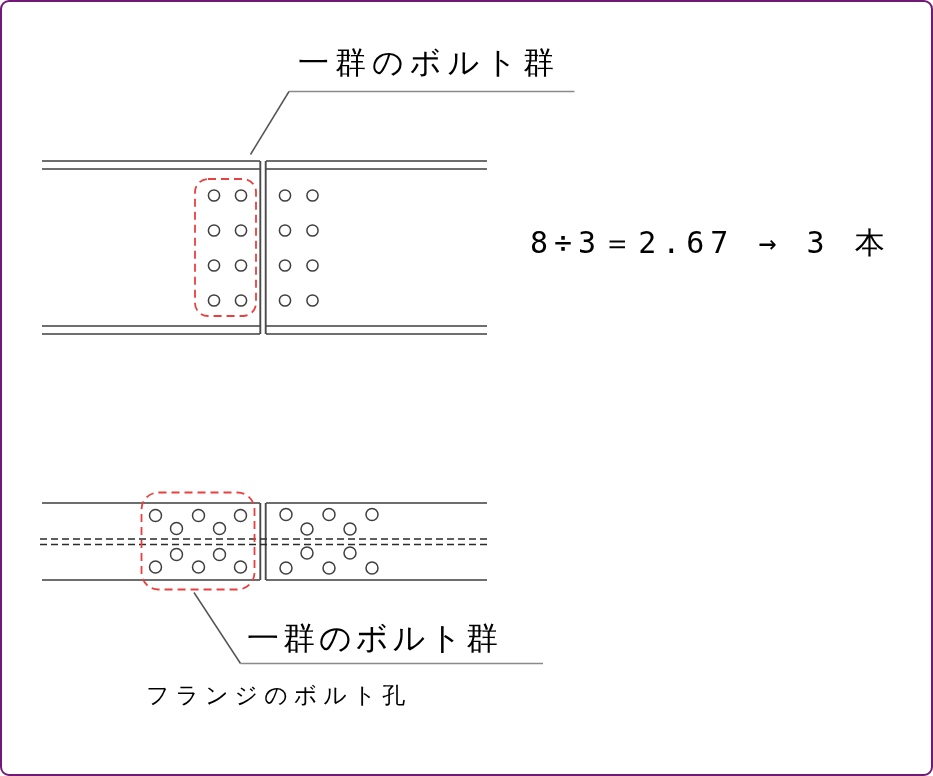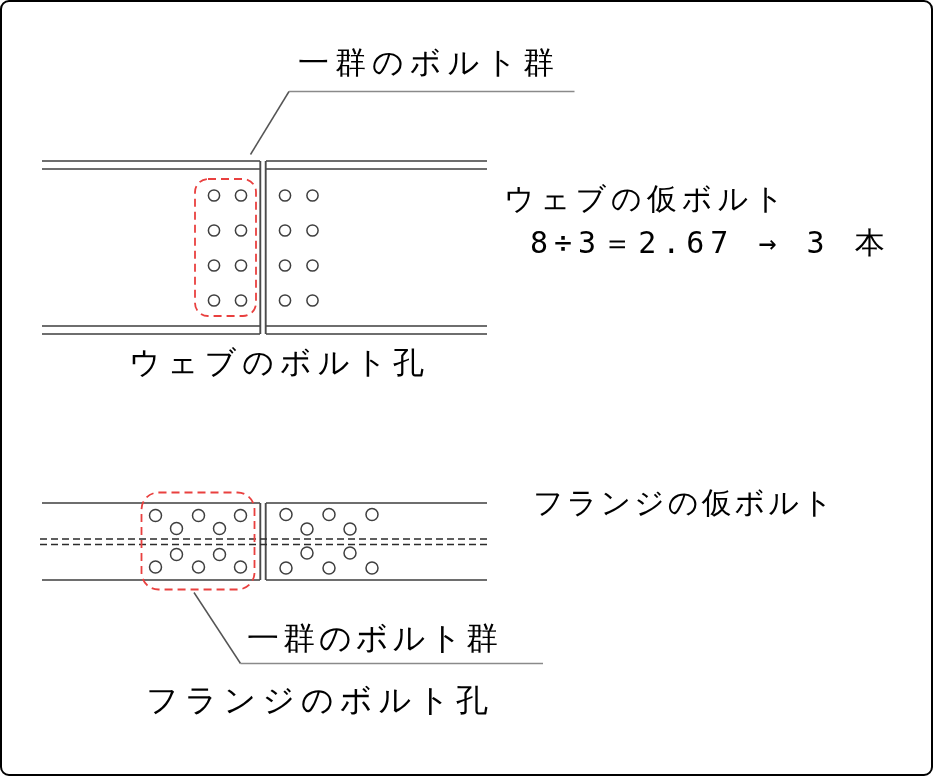--- a/index.html
+++ b/index.html
@@ -6,21 +6,21 @@
     margin: 0;
     padding: 0;
     background: #ffffff;
     font-family: "DejaVu Sans", sans-serif;
   }
   .canvas {
     position: relative;
     width: 933px;
     height: 776px;
     background: #ffffff;
-    border: 2px solid #000000;
+    border: 2px solid #701a75;
     border-radius: 9px;
     box-sizing: border-box;
     overflow: hidden;
   }
   svg.diagram {
     position: absolute;
     left: 0;
     top: 0;
     width: 933px;
     height: 776px;
@@ -34,21 +34,21 @@
   }
   .callout-top    { left: 296px; top:  44px; font-size: 31px; letter-spacing: 6px; }
   .caption-web    { left: 127px; top: 344px; font-size: 31px; letter-spacing: 6px; }
   .note-web-1    { left: 502px; top: 181px; font-size: 30px; letter-spacing: 5px; }
   .note-web-2    { left: 528px; top: 225px; font-size: 30px; letter-spacing: 6px;
                    font-family: "DejaVu Sans Mono", "DejaVu Sans", monospace; }
   .note-flange-1 { left: 531px; top: 485px; font-size: 30px; letter-spacing: 3px; }
   .note-flange-2 { left: 529px; top: 528px; font-size: 30px; letter-spacing: 6px;
                    font-family: "DejaVu Sans Mono", "DejaVu Sans", monospace; }
   .callout-bottom { left: 245px; top: 619px; font-size: 32px; letter-spacing: 4px; }
-  .caption-flange { left: 144px; top: 681px; font-size: 32px; letter-spacing: 6px; }
+  .caption-flange { left: 144px; top: 681px; font-size: 23px; letter-spacing: 6px; }
 
   .beam-line   { stroke: #3f3f3f; stroke-width: 1.5; fill: none; }
   .splice-line { stroke: #4a4a4a; stroke-width: 1.9; fill: none; }
   .center-line { stroke: #2b2b2b; stroke-width: 1.3; fill: none; stroke-dasharray: 7 4; }
   .group-box   { stroke: #e9403f; stroke-width: 1.8; fill: none; stroke-dasharray: 8 5; }
   .leader-diag { stroke: #555555; stroke-width: 1.5; fill: none; }
   .leader-horz { stroke: #8a8a8a; stroke-width: 1.7; fill: none; }
   .bolt-hole   { stroke: #3f3f3f; stroke-width: 1.5; fill: #ffffff; }
 </style>
 </head>
@@ -132,24 +132,21 @@
           <circle cx="370" cy="566" r="6" class="bolt-hole"></circle>
         </g>
 
       <path class="leader-diag" d="M192 590.5 L238.5 661.5"></path>
       <path class="leader-horz" d="M238.5 661.5 H541"></path>
     </g>
   </svg>
 
   <div class="jp-text callout-top">一群のボルト群</div>
 
-  <div class="jp-text note-web-1">ウェブの仮ボルト</div>
   <div class="jp-text note-web-2">8÷3＝2.67 → 3 本</div>
 
-  <div class="jp-text caption-web">ウェブのボルト孔</div>
 
-  <div class="jp-text note-flange-1">フランジの仮ボルト</div>
 
   <div class="jp-text callout-bottom">一群のボルト群</div>
 
   <div class="jp-text caption-flange">フランジのボルト孔</div>
 
 </div>
 
 </body></html>

